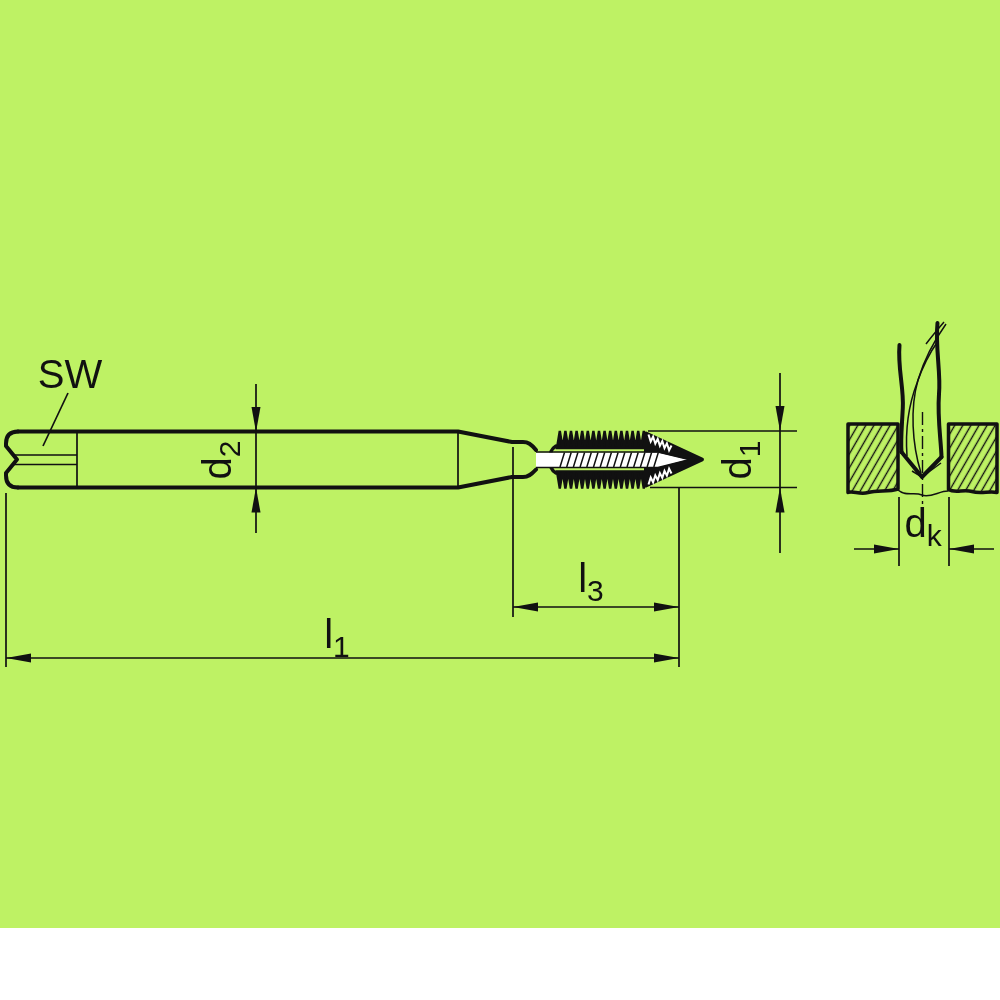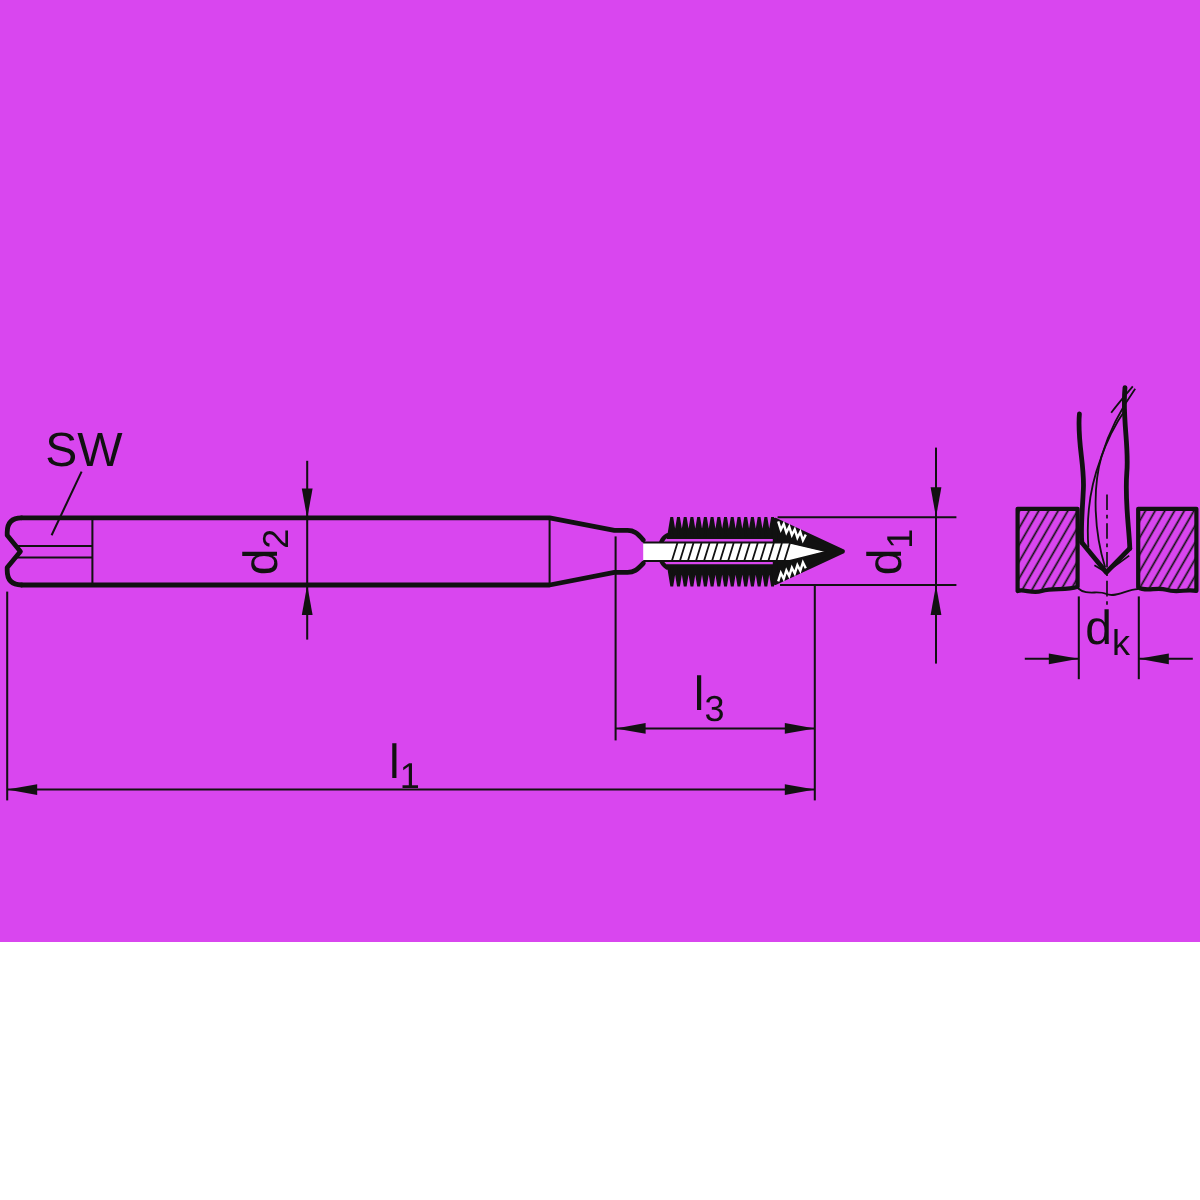--- a/index.html
+++ b/index.html
@@ -1,16 +1,16 @@
 <!DOCTYPE html>
 <html><head>
 <meta charset="utf-8">
 <style>
   html,body{margin:0;padding:0;background:#ffffff;}
-  .stage{position:relative;width:1000px;height:785px;background:#d946ef;overflow:hidden;}
+  .stage{position:relative;width:1000px;height:928px;background:#bef264;overflow:hidden;}
   svg{display:block;}
   .thick{stroke:#111;stroke-width:4;fill:none;stroke-linejoin:round;stroke-linecap:round;}
   .med{stroke:#111;stroke-width:3.5;fill:none;stroke-linecap:round;}
   .thin{stroke:#111;stroke-width:1.7;fill:none;}
   .hair{stroke:#111;stroke-width:1.5;fill:none;}
   .fillb{fill:#111;stroke:none;}
   .teeth{fill:#111;stroke:#111;stroke-width:2.4;stroke-linejoin:miter;}
   .wedge{fill:#111;stroke:#111;stroke-width:4;stroke-linejoin:round;}
   .whiteline{stroke:#fff;stroke-width:2;fill:none;}
   .center{stroke:#111;stroke-width:1.4;fill:none;stroke-dasharray:13 4 3 4;}

